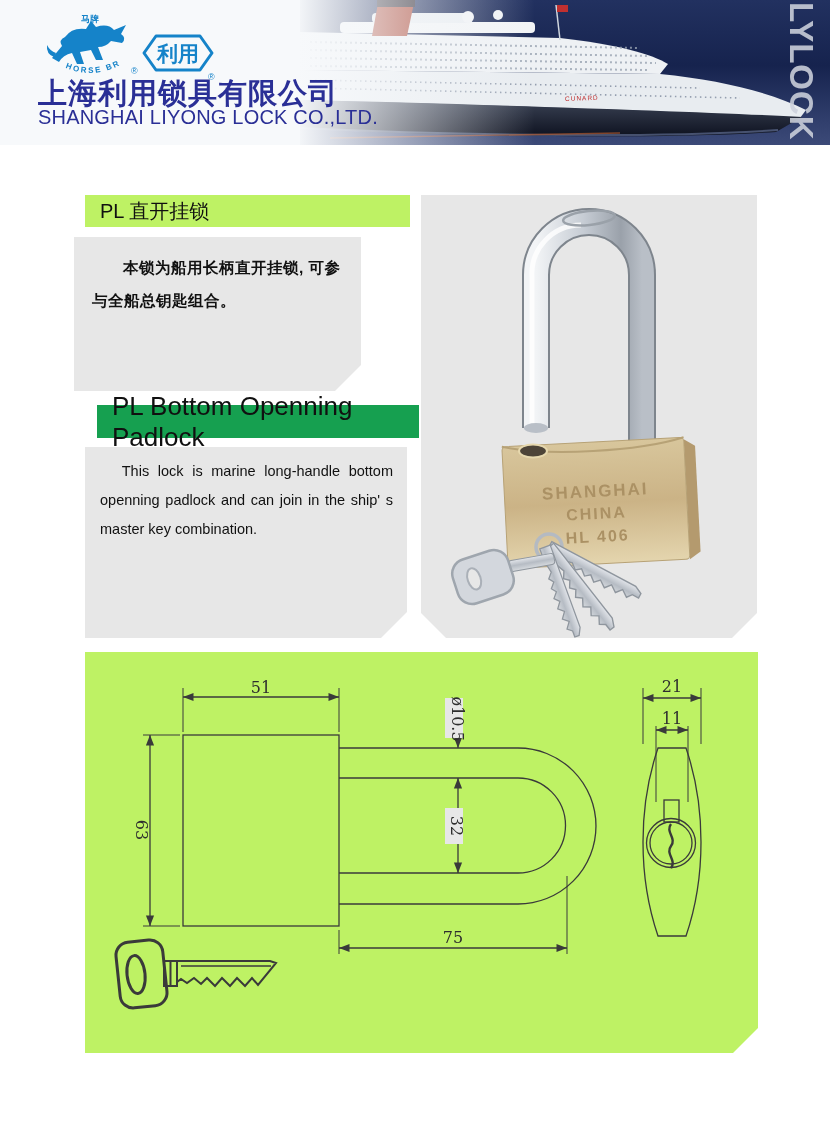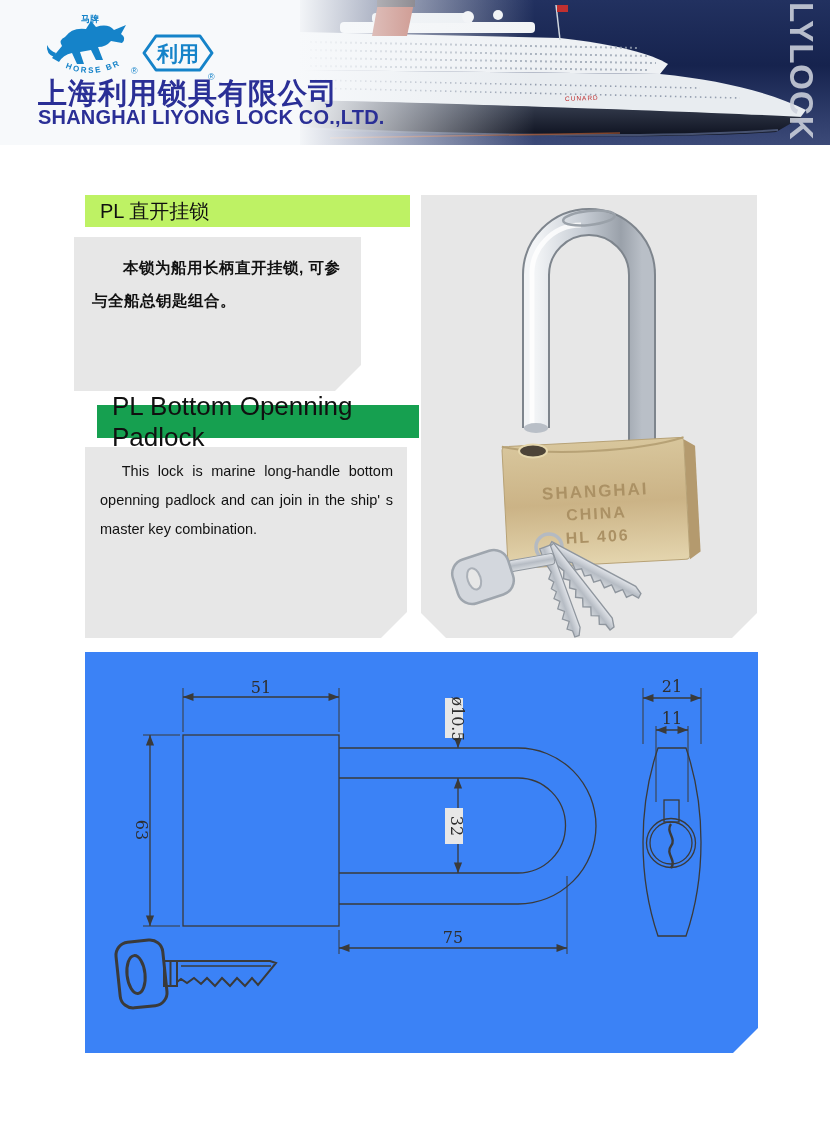--- a/index.html
+++ b/index.html
@@ -9,41 +9,41 @@
   .header{position:absolute;left:0;top:0;width:830px;height:145px;overflow:hidden;}
   .header svg.shipart{position:absolute;left:0;top:0;}
   .watermark{position:absolute;top:2px;right:10px;height:142px;
              writing-mode:vertical-rl;text-orientation:sideways;
              font-weight:bold;font-size:33px;letter-spacing:1px;
              color:rgba(205,210,220,0.88);font-family:"Liberation Sans",sans-serif;}
   .logo-horse{position:absolute;left:38px;top:12px;}
   .logo-badge{position:absolute;left:142px;top:32px;}
   .cname-zh{position:absolute;left:38px;top:74px;font-size:29px;font-weight:bold;
             color:#2a2f96;letter-spacing:1px;white-space:nowrap;}
-  .cname-en{position:absolute;left:38px;top:106px;font-size:20px;font-weight:bold;
+  .cname-en{position:absolute;left:38px;top:106px;font-size:20px;font-weight:normal;
             color:#2a2f96;letter-spacing:0.2px;white-space:nowrap;}
   
   .bar{position:absolute;color:#101010;display:flex;align-items:center;
        padding-left:15px;box-sizing:border-box;font-weight:500;}
   .bar-blue{left:85px;top:195px;width:325px;height:32px;background:#bef264;font-size:20px;}
   .bar-green{left:85px;top:405px;width:322px;height:33px;background:#16a050;font-size:26px;margin-left:12px;}
   .gbox{position:absolute;background:#e7e7e7;box-sizing:border-box;color:#111;}
   .gbox1{left:74px;top:237px;width:287px;height:154px;
          clip-path:polygon(0 0,100% 0,100% calc(100% - 26px),calc(100% - 26px) 100%,0 100%);}
   .gbox2{left:85px;top:447px;width:322px;height:191px;
          clip-path:polygon(0 0,100% 0,100% calc(100% - 26px),calc(100% - 26px) 100%,0 100%);}
   .gbox1 p{margin:0;padding:14px 16px 0 18px;font-size:15.5px;font-weight:700;
            line-height:33px;text-indent:2em;letter-spacing:0.5px;}
   .gbox2 p{margin:0;padding:10px 14px 0 15px;font-size:14.5px;font-weight:400;
            line-height:29px;text-indent:1.5em;text-align:justify;}
   
   .photo-panel{position:absolute;left:421px;top:195px;width:336px;height:443px;background:#e7e7e7;
          clip-path:polygon(0 0,100% 0,100% calc(100% - 25px),calc(100% - 25px) 100%,25px 100%,0 calc(100% - 25px));}
   
-  .tech-panel{position:absolute;left:85px;top:652px;width:673px;height:401px;background:#3b82f6;
+  .tech-panel{position:absolute;left:85px;top:652px;width:673px;height:401px;background:#bef264;
          clip-path:polygon(0 0,100% 0,100% calc(100% - 25px),calc(100% - 25px) 100%,0 100%);}
   .tech-panel svg text, .dimtxt{font-family:"DejaVu Serif",serif;}
 </style>
 </head>
 <body>
 
 <div class="page">
 
   <div class="header">
     <svg class="shipart" width="830" height="145" viewBox="0 0 830 145">

